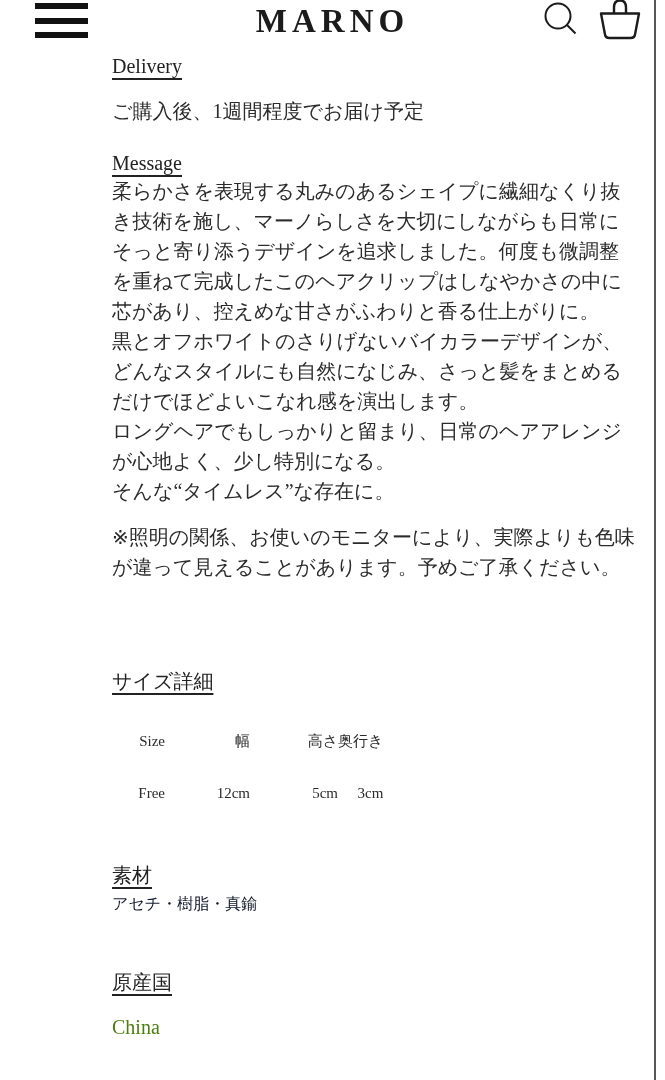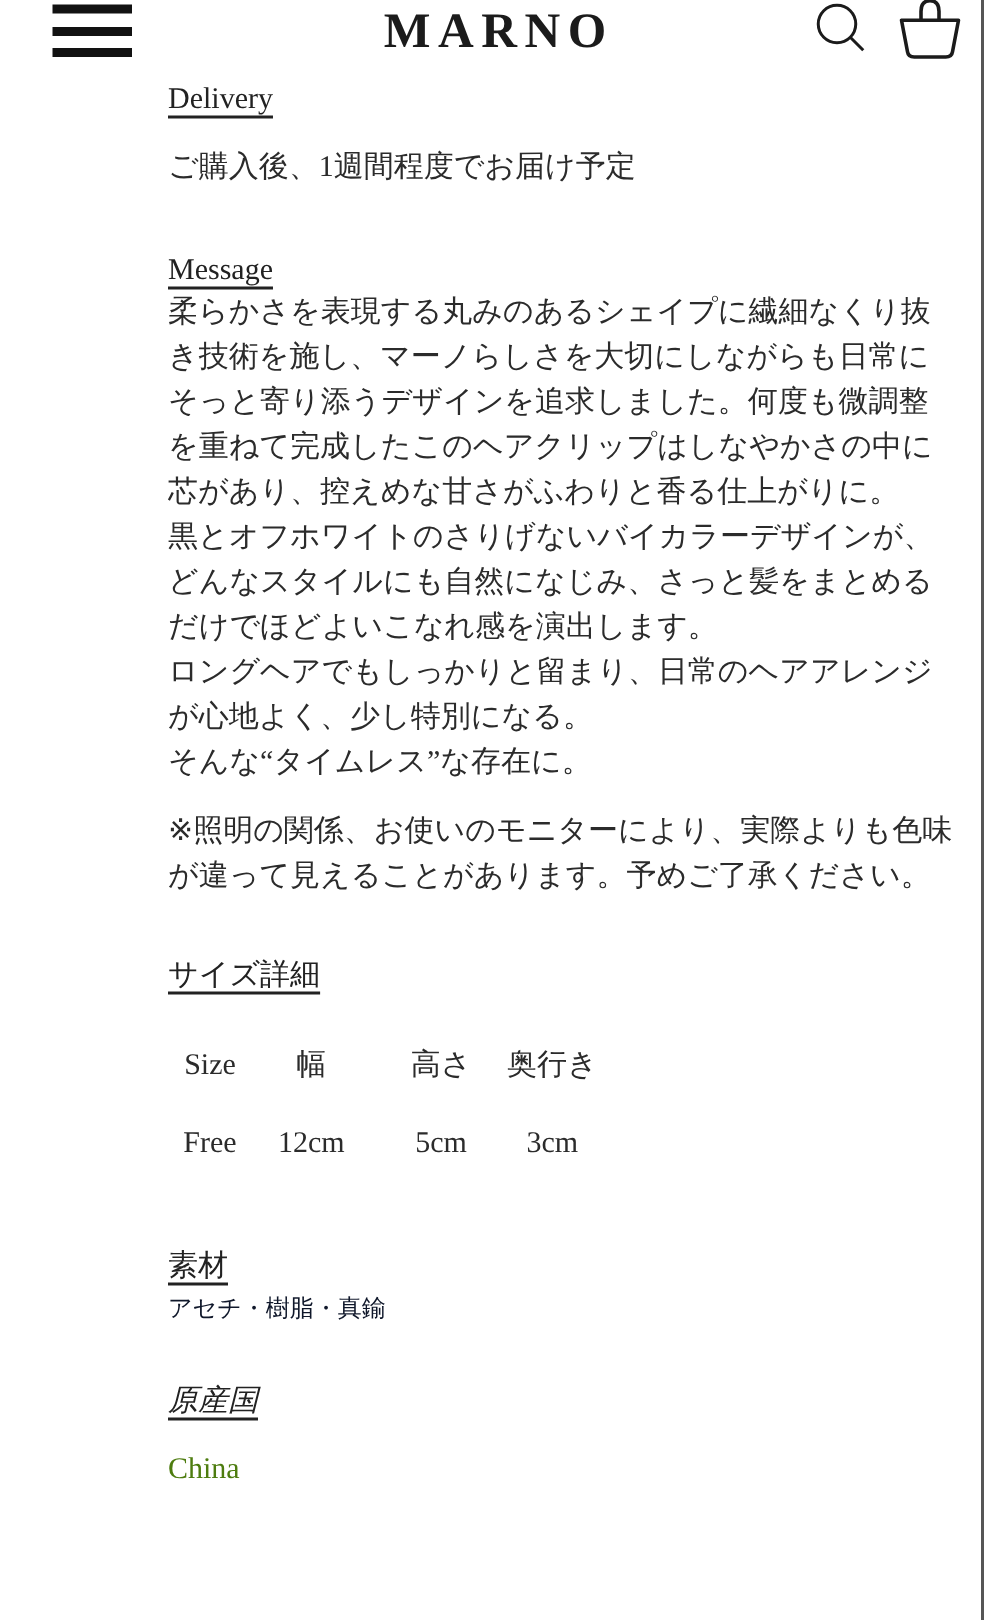--- a/index.html
+++ b/index.html
@@ -63,24 +63,24 @@
   h3 {
     font-size: 20px;
     font-weight: 400;
     line-height: 26px;
     color: #222222;
     text-decoration: underline;
     text-decoration-thickness: 1.5px;
     text-underline-offset: 5px;
   }
   .h-delivery { margin-top: 8px; }
-  .h-message  { margin-top: 44px; }
-  .h-size     { margin-top: 38px; }
+  .h-message  { margin-top: 27px; }
+  .h-size     { margin-top: 86px; }
   .h-material { margin-top: 58px; }
-  .h-origin   { margin-top: 36px; font-style: italic; }
+  .h-origin   { margin-top: 53px; }
 
   .delivery-text { margin-top: 20px; font-size: 20px; line-height: 24px; color: #2b2b2b; }
 
   .msg p {
     font-size: 20px;
     line-height: 30px;
     color: #2b2b2b;
     margin: 0;
   }
   .disclaimer {
@@ -90,22 +90,22 @@
     color: #2b2b2b;
   }
 
   table.size-table {
     margin-top: 36px;
     margin-left: 3px;
     border-collapse: collapse;
   }
   table.size-table th, table.size-table td {
     font-weight: 400;
-    text-align: center;
-    font-size: 20px;
+    text-align: right;
+    font-size: 15px;
     line-height: 22px;
     color: #2b2b2b;
     vertical-align: top;
     padding: 0;
   }
   table.size-table th { padding-bottom: 30px; }
   .col-size { width: 50px; }
   .col-w    { width: 85px; }
   .col-h    { width: 88px; }
 

